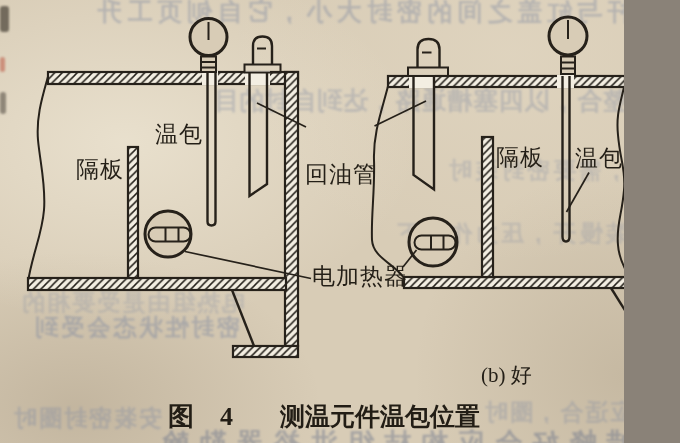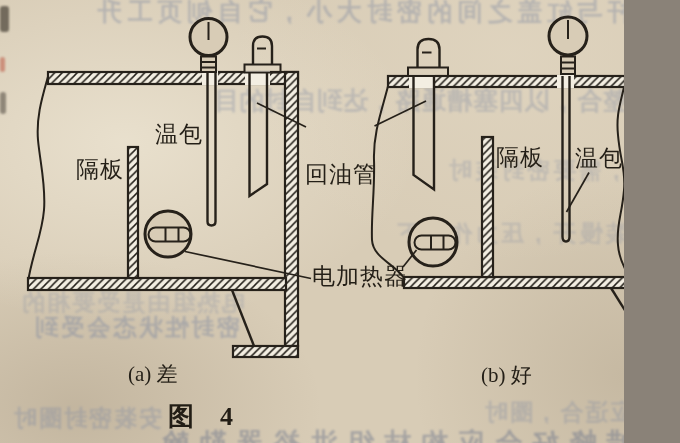--- a/index.html
+++ b/index.html
@@ -136,18 +136,18 @@
     </g>
   </svg>
 
   <div class="lbl" style="left:155px;top:123px;">温包</div>
   <div class="lbl" style="left:76px;top:158px;">隔板</div>
   <div class="lbl" style="left:305px;top:116px;margin-top:47px;">回油管</div>
   <div class="lbl" style="left:312px;top:265px;">电加热器</div>
   <div class="lbl" style="left:496px;top:146px;">隔板</div>
   <div class="lbl" style="left:575px;top:147px;">温包</div>
 
-  <div class="cap" style="left:128px;top:360px;">(a) 差</div>
   <div class="cap" style="left:481px;top:361px;">(b) 好</div>
 
   <div class="figcap" style="left:168px;top:399px;font-size:26px;">图　4</div>
+  <div class="figcap" style="left:280px;top:400px;font-size:25px;">测温元件温包位置</div>
 
 </div>
 
 </body></html>

